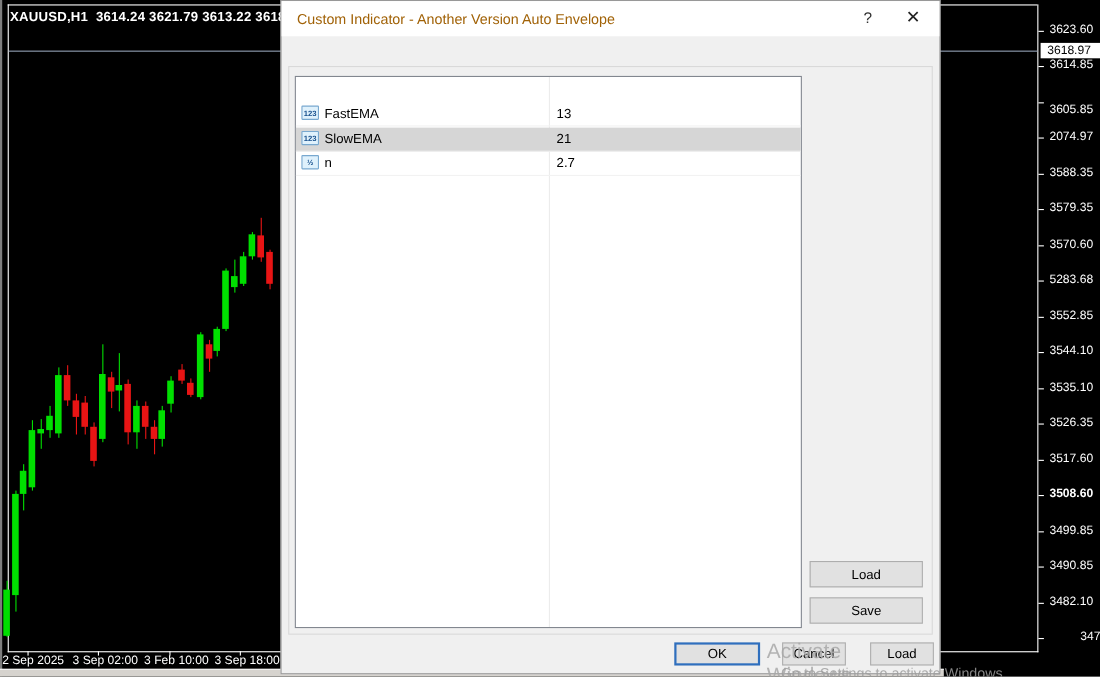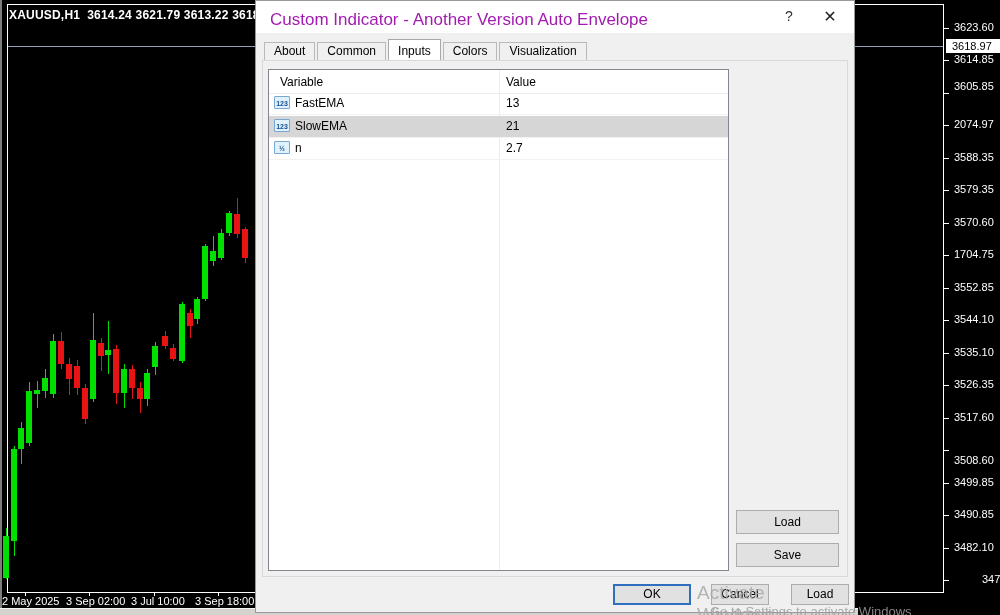--- a/index.html
+++ b/index.html
@@ -31,21 +31,21 @@
     color:#000;font-size:11px;line-height:14px;padding-left:6px;
   }
   .t-label{position:absolute;top:595px;color:#fff;font-size:11px;white-space:nowrap;}
   .t-tick{position:absolute;top:592px;width:1px;height:4px;background:#fff;}
   
   .dialog{
     position:absolute;left:255px;top:0;width:600px;height:613px;
     background:#f0f0f0;border:1px solid #989898;box-sizing:border-box;z-index:10;
   }
   .titlebar{position:absolute;left:0;top:0;right:0;height:32px;background:#fff;}
-  .dlg-title{position:absolute;left:14px;top:9px;font-size:17px;color:#a21caf;}
+  .dlg-title{position:absolute;left:14px;top:9px;font-size:13px;color:#a16207;}
   .dlg-help{position:absolute;right:54px;top:7px;width:22px;height:18px;text-align:center;
     font-size:14px;color:#333;cursor:default;}
   .dlg-close{position:absolute;right:12px;top:5px;width:24px;height:22px;text-align:center;
     font-size:16px;color:#222;line-height:22px;cursor:default;}
   .tabs{position:absolute;left:8px;top:40px;height:20px;display:flex;align-items:flex-end;}
   .tab{
     font-size:12px;color:#000;background:#f0f0f0;border:1px solid #b9b9b9;border-bottom:none;
     padding:2px 9px 3px 9px;margin-right:2px;height:13px;line-height:13px;
   }
   .tab.active{background:#fff;padding-top:5px;height:14px;position:relative;top:1px;border-color:#a8a8a8;}
@@ -158,92 +158,81 @@
     </div>
 
   <div class="symbol-label">XAUUSD,H1  3614.24 3621.79 3613.22 3618.97</div>
 
   <div id="price-axis">
       <div class="px-tick" style="top: 28px;"></div>
       <div class="px-label" style="top: 21px;">3623.60</div>
       <div class="px-tick" style="top: 60px;"></div>
       <div class="px-label" style="top: 53px;">3614.85</div>
       <div class="px-tick" style="top: 93px;"></div>
-      <div class="px-label" style="top: 80px;">3605.85</div>
+      <div class="px-label" style="top: 94px;">3605.85</div>
       <div class="px-tick" style="top: 125px;"></div>
       <div class="px-label" style="top: 118px;">2074.97</div>
       <div class="px-tick" style="top: 158px;"></div>
       <div class="px-label" style="top: 151px;">3588.35</div>
       <div class="px-tick" style="top: 190px;"></div>
       <div class="px-label" style="top: 183px;">3579.35</div>
       <div class="px-tick" style="top: 223px;"></div>
       <div class="px-label" style="top: 216px;">3570.60</div>
       <div class="px-tick" style="top: 255px;"></div>
-      <div class="px-label" style="top: 248px;">1704.75</div>
+      <div class="px-label" style="top: 248px;">5283.68</div>
       <div class="px-tick" style="top: 288px;"></div>
       <div class="px-label" style="top: 281px;">3552.85</div>
       <div class="px-tick" style="top: 320px;"></div>
       <div class="px-label" style="top: 313px;">3544.10</div>
       <div class="px-tick" style="top: 353px;"></div>
       <div class="px-label" style="top: 346px;">3535.10</div>
       <div class="px-tick" style="top: 385px;"></div>
       <div class="px-label" style="top: 378px;">3526.35</div>
       <div class="px-tick" style="top: 418px;"></div>
       <div class="px-label" style="top: 411px;">3517.60</div>
       <div class="px-tick" style="top: 450px;"></div>
-      <div class="px-label" style="top: 454px;">3508.60</div>
+      <div class="px-label" style="top: 443px; font-weight: bold;">3508.60</div>
       <div class="px-tick" style="top: 483px;"></div>
       <div class="px-label" style="top: 476px;">3499.85</div>
       <div class="px-tick" style="top: 515px;"></div>
       <div class="px-label" style="top: 508px;">3490.85</div>
       <div class="px-tick" style="top: 548px;"></div>
       <div class="px-label" style="top: 541px;">3482.10</div>
       <div class="px-tick" style="top: 580px;"></div>
       <div class="px-label" style="top: 573px; margin-left: 28px;">3473.35</div>
     </div>
   <div class="px-current">3618.97</div>
 
   <div id="time-axis">
-      <div class="t-label" style="left: 2px;">2 May 2025</div>
+      <div class="t-label" style="left: 2px;">2 Sep 2025</div>
       <div class="t-tick" style="left: 25px;"></div>
       <div class="t-label" style="left: 66px;">3 Sep 02:00</div>
       <div class="t-tick" style="left: 89px;"></div>
-      <div class="t-label" style="left: 131px;">3 Jul 10:00</div>
+      <div class="t-label" style="left: 131px;">3 Feb 10:00</div>
       <div class="t-tick" style="left: 154px;"></div>
       <div class="t-label" style="left: 195px;">3 Sep 18:00</div>
       <div class="t-tick" style="left: 218px;"></div>
     </div>
 
   <div class="frame-left"></div>
   <div class="frame-bottom"></div>
 </div>
 
 <div class="dialog">
   <div class="titlebar">
     <div class="dlg-title">Custom Indicator - Another Version Auto Envelope</div>
     <div class="dlg-help">?</div>
     <div class="dlg-close">✕</div>
   </div>
 
-  <div class="tabs" id="tabs">
-      <div class="tab">About</div>
-      <div class="tab">Common</div>
-      <div class="tab active">Inputs</div>
-      <div class="tab">Colors</div>
-      <div class="tab">Visualization</div>
-    </div>
 
   <div class="page"></div>
 
   <div class="ptable">
     <div class="colsep"></div>
-    <div class="thead">
-      <div class="th var">Variable</div>
-      <div class="th val">Value</div>
-    </div>
     <div id="rows">
         <div class="prow" style="top: 23px;">
           <div class="picon">123</div>
           <div class="pname">FastEMA</div>
           <div class="pval">13</div>
         </div>
         <div class="prow sel" style="top: 46px;">
           <div class="picon">123</div>
           <div class="pname">SlowEMA</div>
           <div class="pval">21</div>

